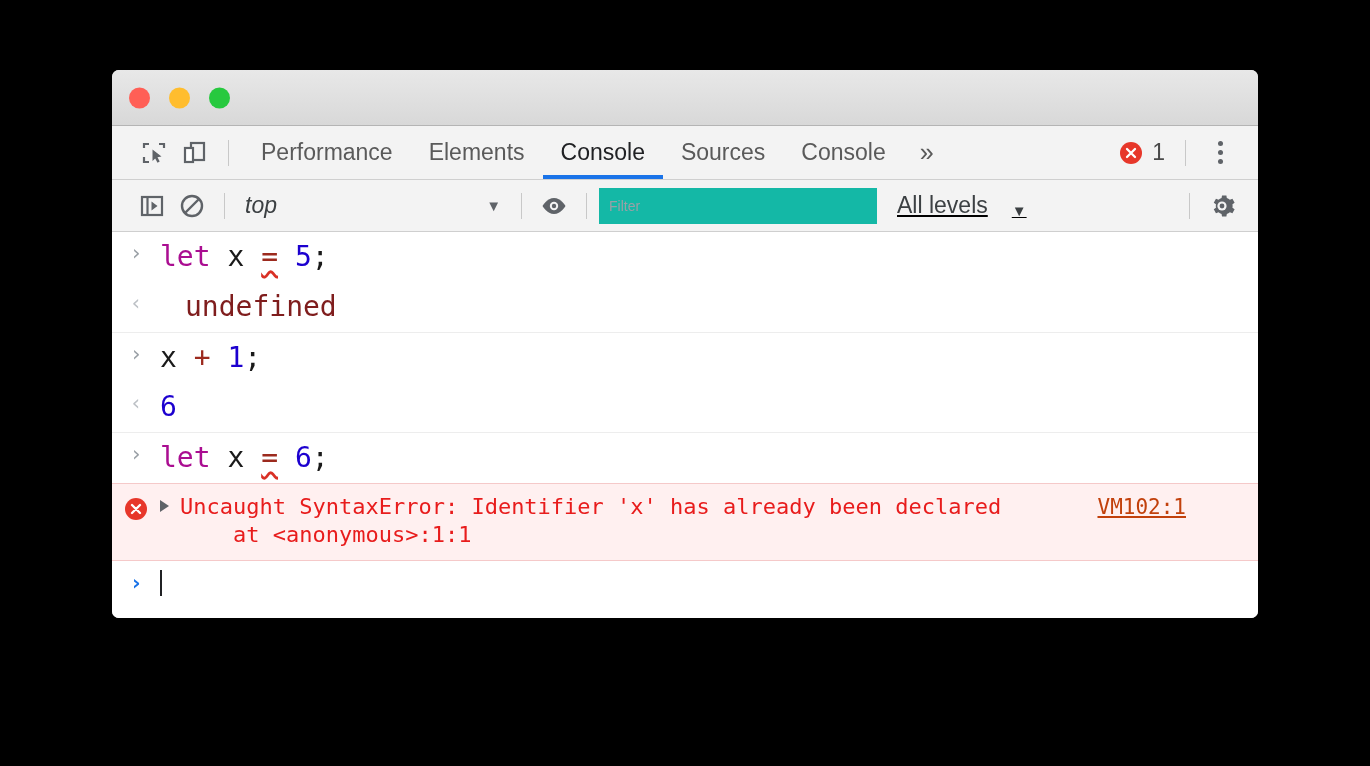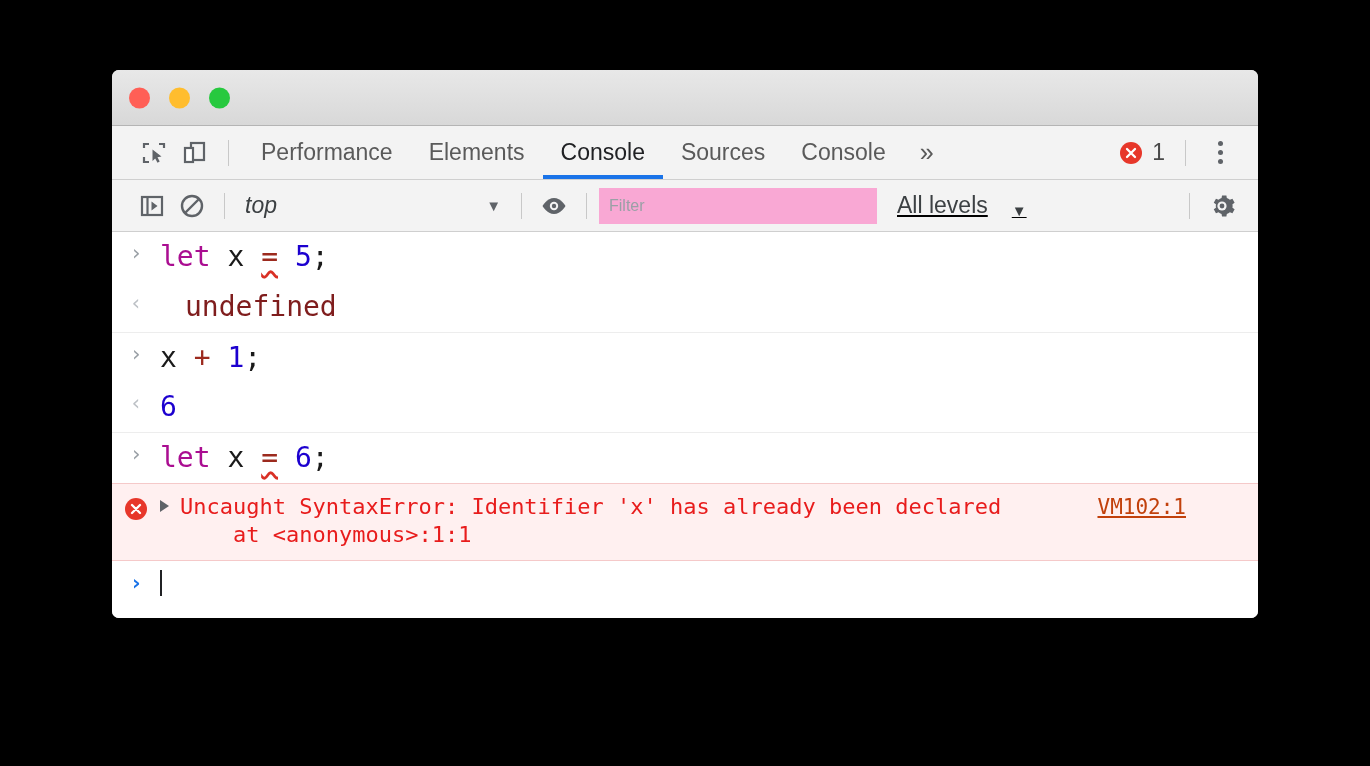--- a/index.html
+++ b/index.html
@@ -182,24 +182,24 @@
   }
   .ctx-select .caret {
     margin-left: auto;
     margin-right: 8px;
     font-size: 15px;
     color: #5f6368;
   }
   .filter-input {
     width: 278px;
     height: 36px;
-    background: #f9a8d4;
+    background: #14b8a6;
     border: none;
     outline: none;
-    font-size: 16px;
+    font-size: 14px;
     color: #3c4043;
     padding: 0 10px;
     font-family: "Liberation Sans", sans-serif;
   }
   .filter-input::placeholder { color: #9aa0a6; }
   .levels-select {
     display: flex;
     align-items: flex-end;
     gap: 24px;
     margin-left: 20px;

